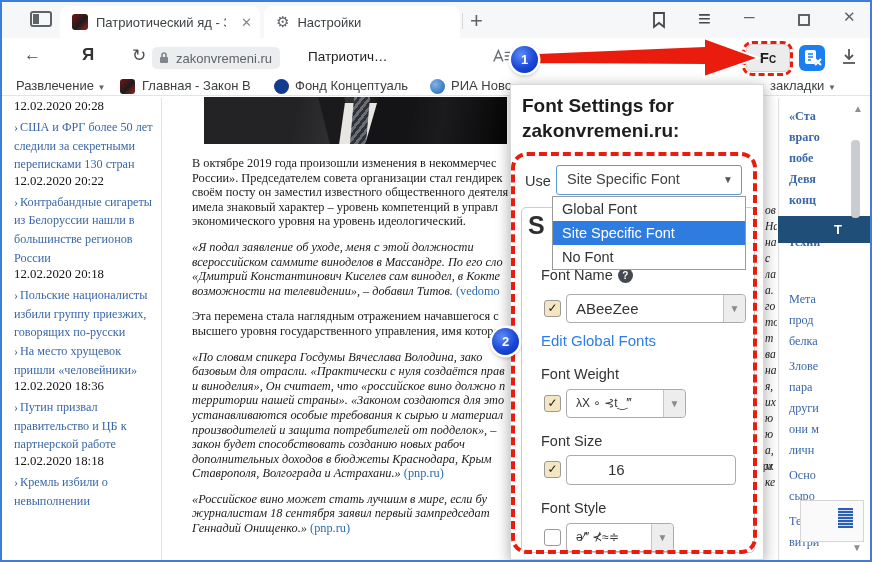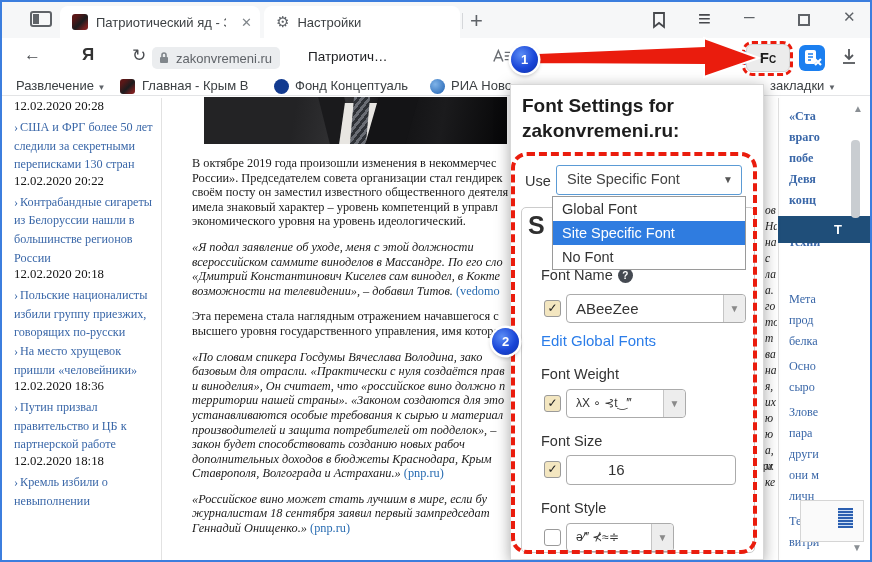--- a/index.html
+++ b/index.html
@@ -185,21 +185,21 @@
         <path d="M9 2v9M5 8l4 4 4-4" fill="none" stroke="#55585c" stroke-width="1.8"></path>
         <path d="M3 16h12" stroke="#55585c" stroke-width="1.8"></path>
       </svg>
   </div>
 
   <div class="abs bmbar"></div>
   <div class="abs bmitem" style="left:14px;">
     <span>Развлечение</span> <span class="caret">▼</span>
   </div>
   <span class="abs bmfav fav1" style="left:118px;"></span>
-  <div class="abs bmitem" style="left:140px;width:112px;">Главная - Крым В</div>
+  <div class="abs bmitem" style="left:140px;width:112px;">Главная - Закон В</div>
   <span class="abs bmfav" style="left:272px;background:#123a8f;border-radius:50%;"></span>
   <div class="abs bmitem" style="left:293px;width:118px;">Фонд Концептуаль</div>
   <span class="abs bmfav" style="left:428px;border-radius:50%;background:radial-gradient(circle at 35% 35%,#7fb3e8,#1d5fb0);"></span>
   <div class="abs bmitem" style="left:449px;width:60px;">РИА Ново</div>
   <div class="abs bmitem" style="left:768px;">
     <span>закладки</span> <span class="caret">▼</span>
   </div>
 
   <div class="abs lsb serif">
     <div class="d">12.02.2020 20:28</div>
@@ -269,27 +269,27 @@
     <div class="grp" style="margin-top:6px;font-weight:bold;">«Ста
 враго
 побе
 Девя
 конц
 на ра
 техни</div>
     <div class="grp" style="margin-top:36px;">Мета
 прод
 белка</div>
-    <div class="grp">Осно
-сыро</div>
     <div class="grp">Злове
 пара
 други
 они м
 личн</div>
+    <div class="grp">Осно
+сыро</div>
     <div class="grp">Теор
 витри</div>
     <div class="grp">Что в
 микр
 вита</div>
   </div>
   <div class="abs rhdr">Т</div>
   <div class="abs scrarr" style="left:851px;top:101px;">▲</div>
   <div class="abs thumb"></div>
   <div class="abs counter"></div>

